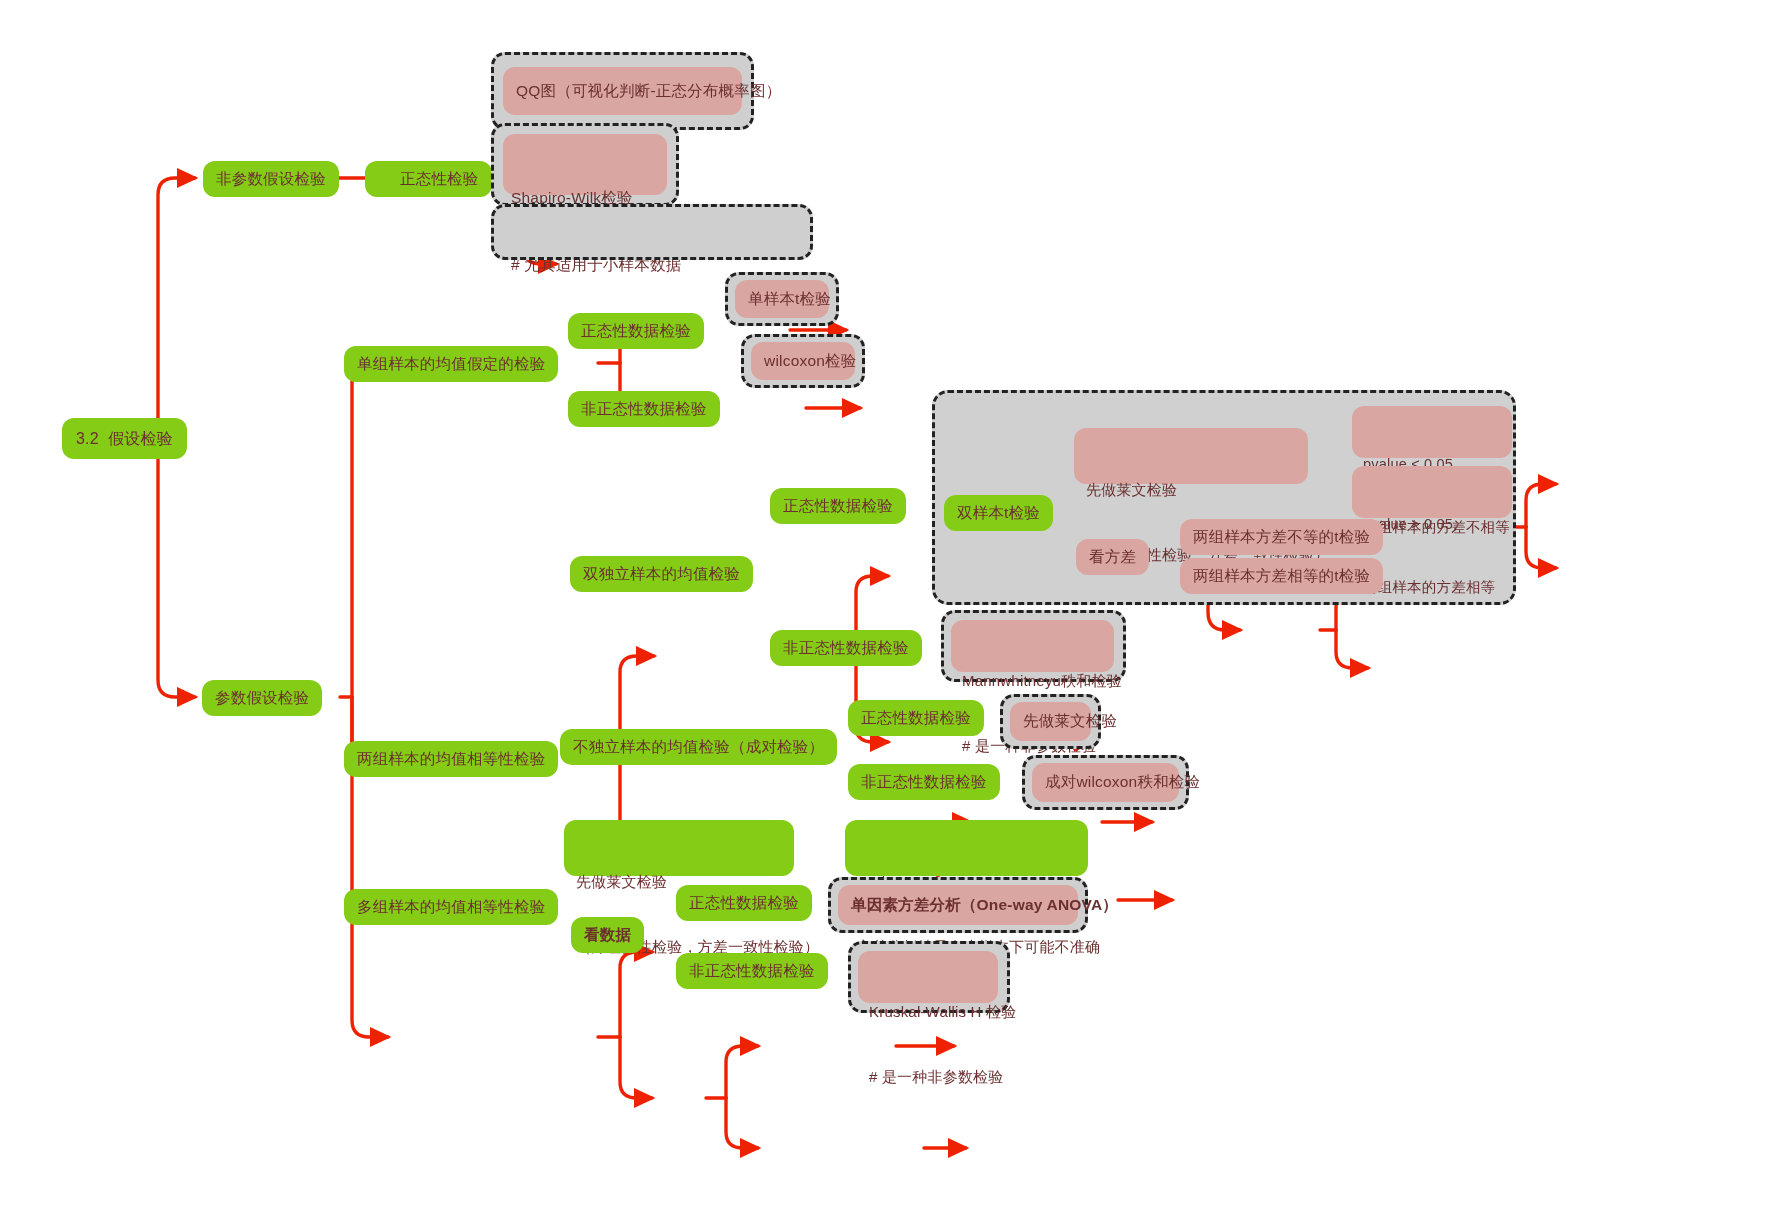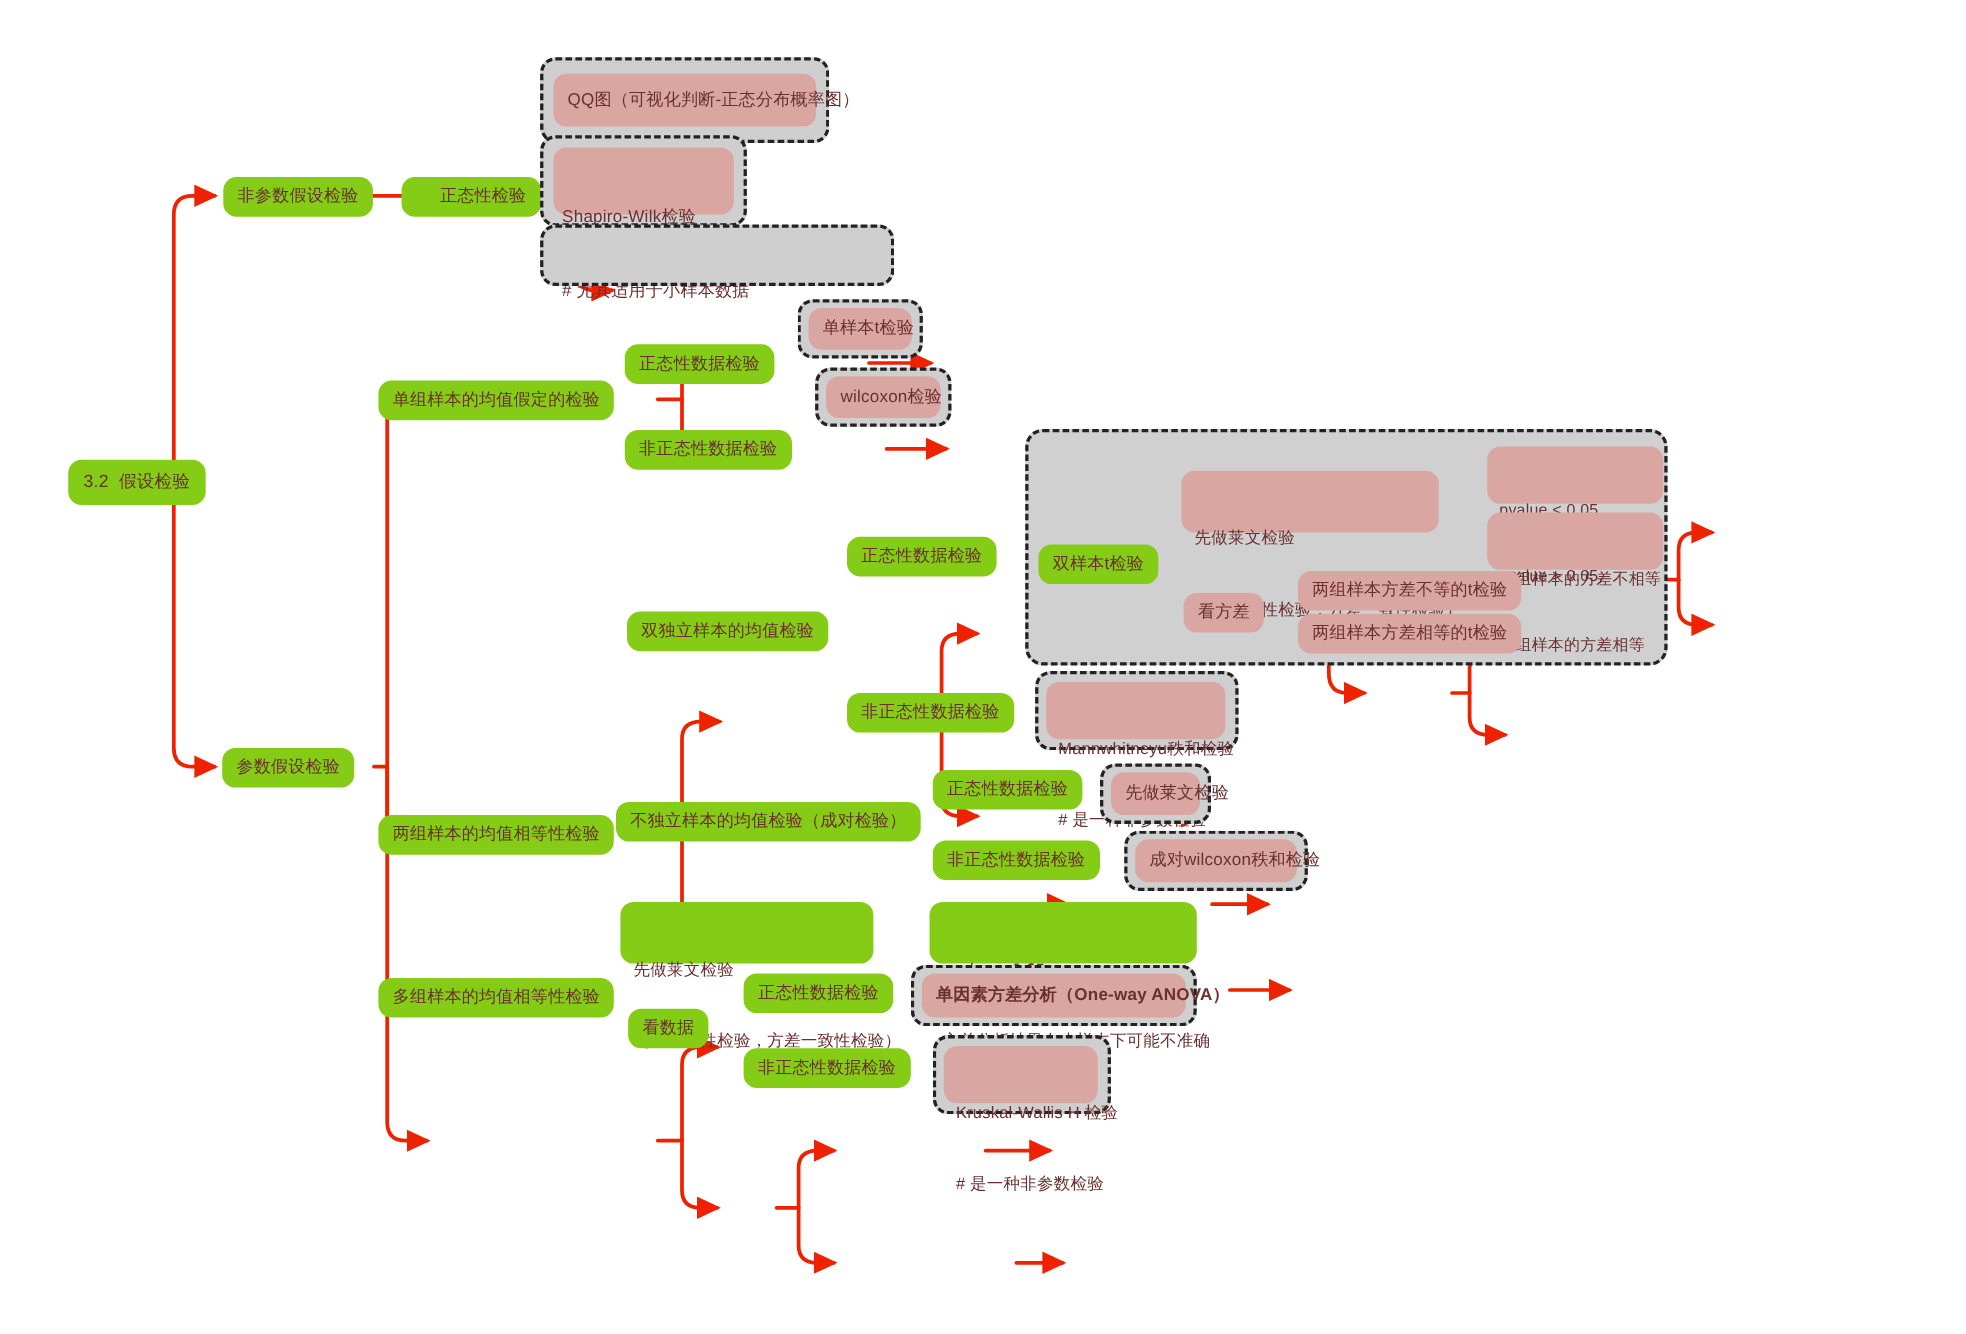--- a/index.html
+++ b/index.html
@@ -212,21 +212,21 @@
   <div class="node pink multi" style="left:564px;top:820px;width:230px;height:56px;font-size:15px;padding:7px 12px;">
     <span class="l2">先做莱文检验</span>
     <span class="l2">（方差齐性检验，方差一致性检验）</span>
   </div>
 
   <div class="node pink multi" style="left:845px;top:820px;width:243px;height:56px;font-size:15px;padding:7px 12px;">
     <span class="l2">pvalue &lt; 0.05,</span>
     <span class="l2">方差分析结果在小样本下可能不准确</span>
   </div>
 
-  <div class="node pink n-sm" style="left:571px;top:917px;">看数据</div>
+  <div class="node pink n-sm" style="left:571px;top:917px;font-weight:bold;">看数据</div>
 
   <div class="node pink n-sm" style="left:676px;top:885px;">正态性数据检验</div>
   <div class="dash" style="left:828px;top:877px;width:260px;height:56px;"></div>
   <div class="node rose n-sm" style="left:838px;top:885px;width:240px;height:40px;font-weight:bold;">单因素方差分析（One-way ANOVA）</div>
 
   <div class="node pink n-sm" style="left:676px;top:953px;">非正态性数据检验</div>
   <div class="dash" style="left:848px;top:941px;width:162px;height:72px;"></div>
   <div class="node rose multi" style="left:858px;top:951px;width:140px;height:52px;font-size:15px;padding:6px 11px;">
     <span class="l2">Kruskal-Wallis H 检验</span>
     <span class="l2"># 是一种非参数检验</span>

